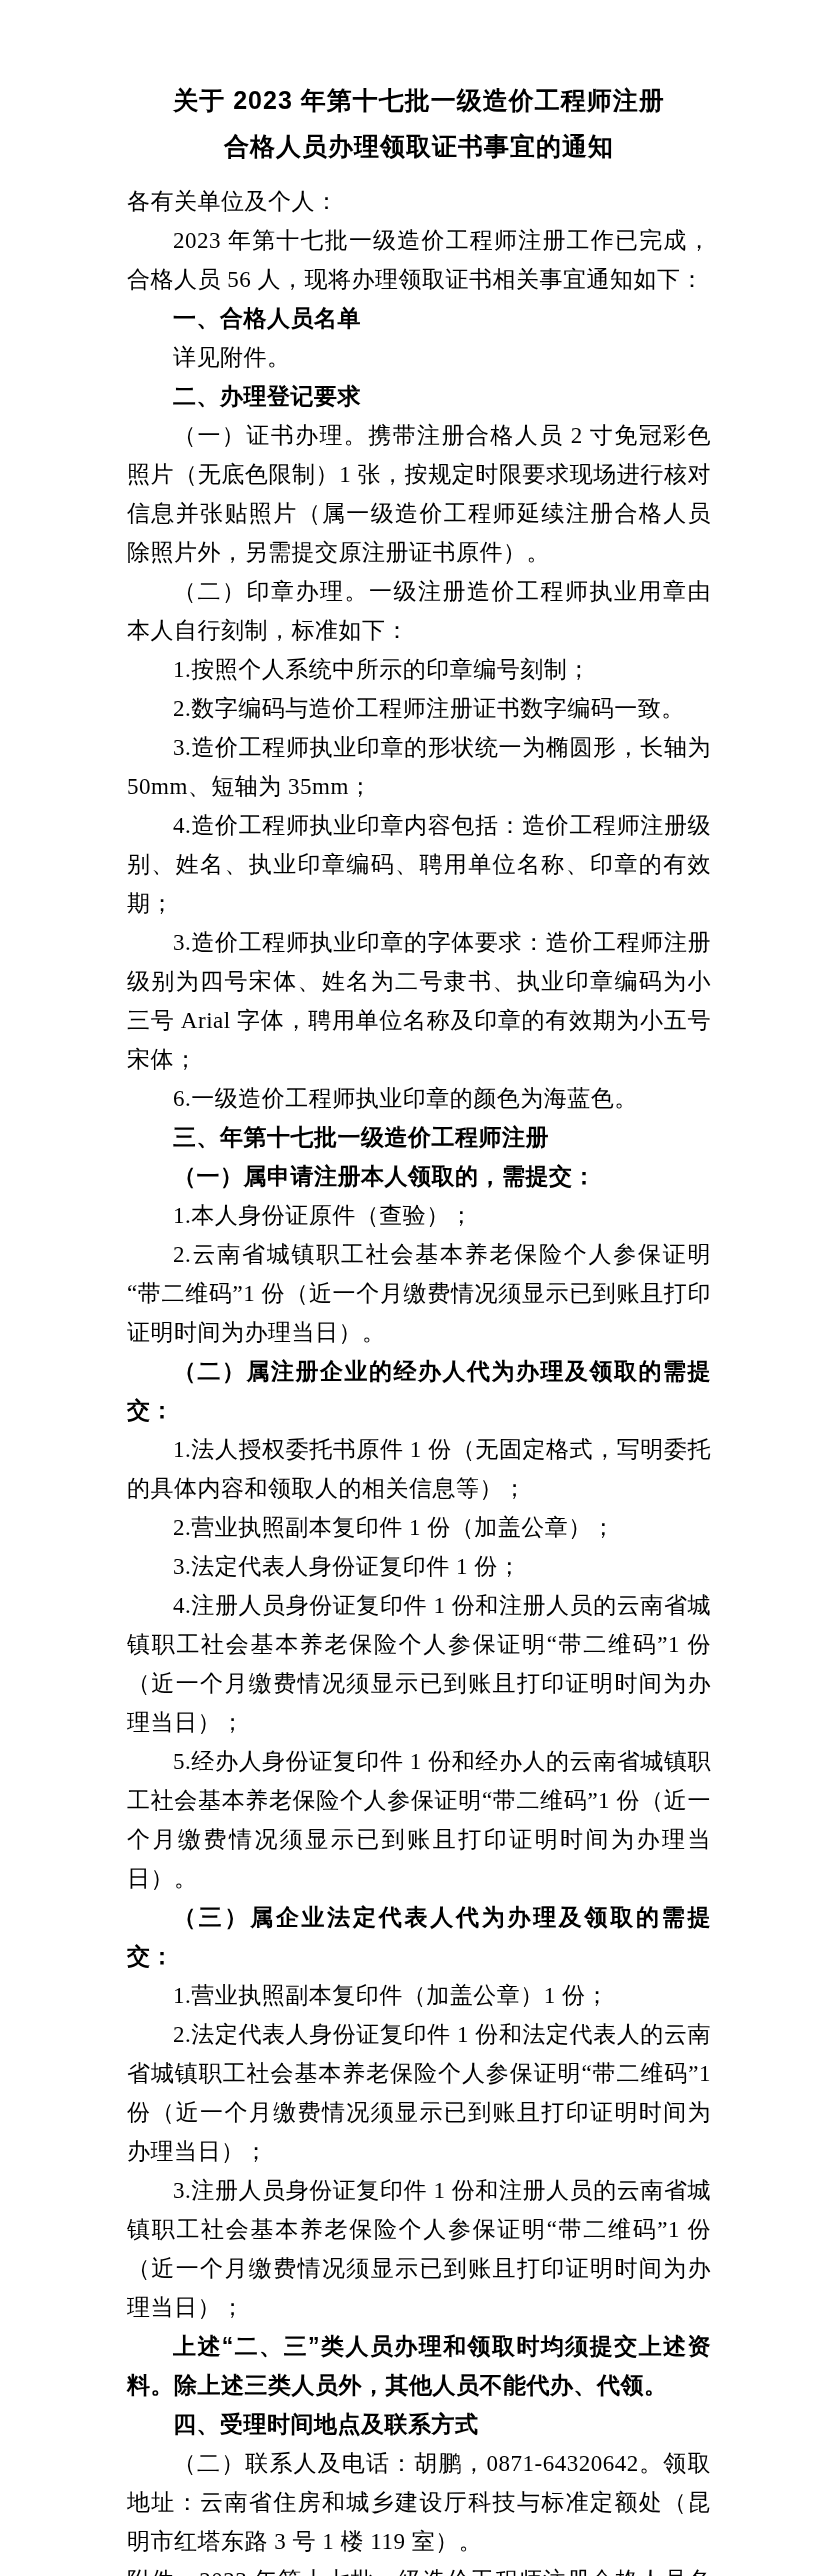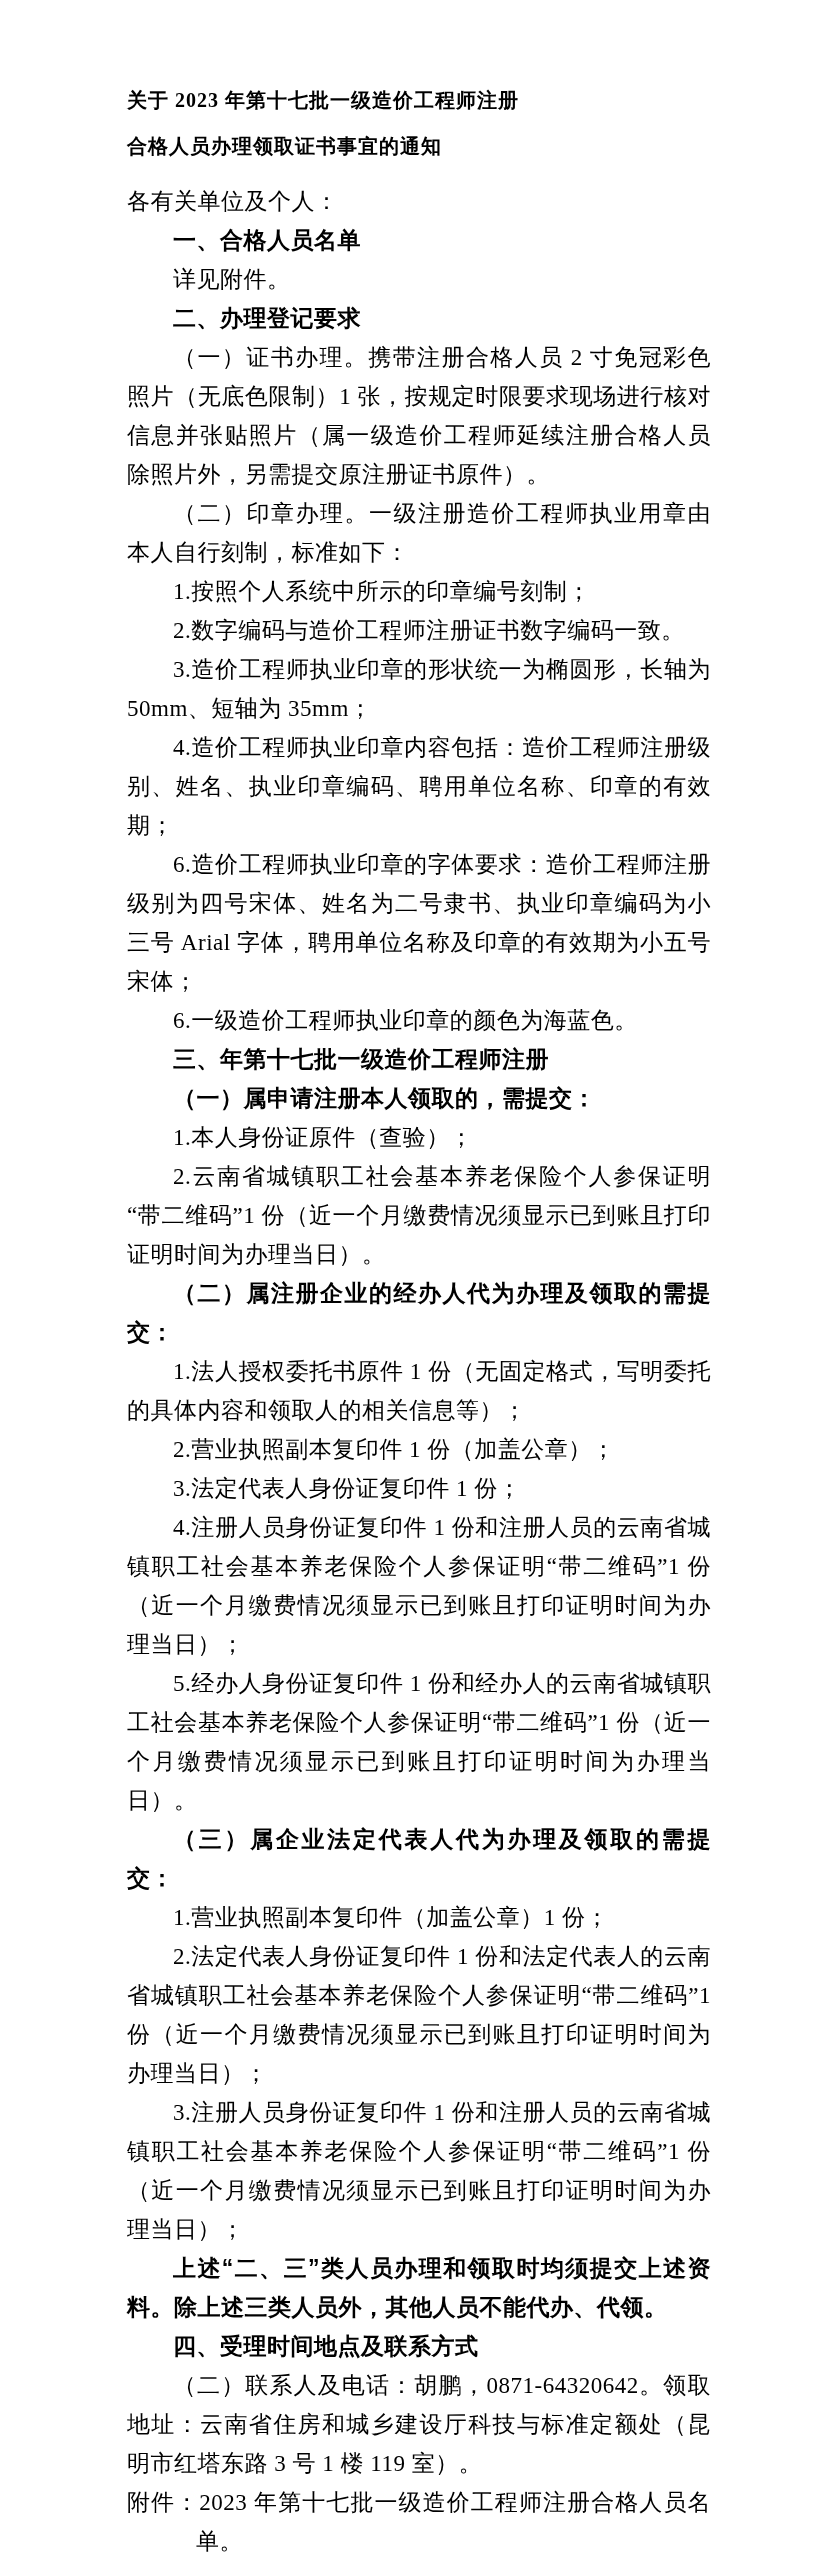--- a/index.html
+++ b/index.html
@@ -9,26 +9,27 @@
     height:2951px;
     background:#ffffff;
     color:#000000;
     overflow:hidden;
     font-family:"Liberation Serif","DejaVu Serif",serif;
   }
   .content{
     padding:77px 107px 0 127px; 
   }
   .title-block{
-    font-size:20px;
+    text-align:center;
+    font-size:25px;
     line-height:46px;
     font-weight:bold;
     letter-spacing:1px;
     margin-bottom:13.4px;
-    font-family:Liberation Serif, serif;
+    font-family:Liberation Sans, sans-serif;
   }
   .paragraphs p{
     margin:0;
     font-size:23px;
     line-height:39px;
     letter-spacing:0.5px;
     text-align:justify;
     text-indent:2em;
   }
   .paragraphs p.p-salutation{ text-indent:0; }
@@ -48,30 +49,31 @@
 <div class="page">
   <div class="content">
 
     <div class="title-block">
       <div>关于 2023 年第十七批一级造价工程师注册</div>
       <div>合格人员办理领取证书事宜的通知</div>
     </div>
 
     <div class="paragraphs" id="paragraphs">
         <p class="p-salutation">各有关单位及个人：</p>
+        <p class="p-body">2023 年第十七批一级造价工程师注册工作已完成，合格人员 56 人，现将办理领取证书相关事宜通知如下：</p>
         <p class="p-heading">一、合格人员名单</p>
         <p class="p-body">详见附件。</p>
         <p class="p-heading">二、办理登记要求</p>
         <p class="p-body">（一）证书办理。携带注册合格人员 2 寸免冠彩色照片（无底色限制）1 张，按规定时限要求现场进行核对信息并张贴照片（属一级造价工程师延续注册合格人员除照片外，另需提交原注册证书原件）。</p>
         <p class="p-body">（二）印章办理。一级注册造价工程师执业用章由本人自行刻制，标准如下：</p>
         <p class="p-body">1.按照个人系统中所示的印章编号刻制；</p>
         <p class="p-body">2.数字编码与造价工程师注册证书数字编码一致。</p>
         <p class="p-body">3.造价工程师执业印章的形状统一为椭圆形，长轴为 50mm、短轴为 35mm；</p>
         <p class="p-body">4.造价工程师执业印章内容包括：造价工程师注册级别、姓名、执业印章编码、聘用单位名称、印章的有效期；</p>
-        <p class="p-body">6.造价工程师执业印章的字体要求：造价工程师注册级别为四号宋体、姓名为二号隶书、执业印章编码为小三号 Arial 字体，聘用单位名称及印章的有效期为小五号宋体；</p>
+        <p class="p-body">3.造价工程师执业印章的字体要求：造价工程师注册级别为四号宋体、姓名为二号隶书、执业印章编码为小三号 Arial 字体，聘用单位名称及印章的有效期为小五号宋体；</p>
         <p class="p-body">6.一级造价工程师执业印章的颜色为海蓝色。</p>
         <p class="p-heading">三、年第十七批一级造价工程师注册</p>
         <p class="p-bold">（一）属申请注册本人领取的，需提交：</p>
         <p class="p-body">1.本人身份证原件（查验）；</p>
         <p class="p-body">2.云南省城镇职工社会基本养老保险个人参保证明“带二维码”1 份（近一个月缴费情况须显示已到账且打印证明时间为办理当日）。</p>
         <p class="p-bold">（二）属注册企业的经办人代为办理及领取的需提交：</p>
         <p class="p-body">1.法人授权委托书原件 1 份（无固定格式，写明委托的具体内容和领取人的相关信息等）；</p>
         <p class="p-body">2.营业执照副本复印件 1 份（加盖公章）；</p>
         <p class="p-body">3.法定代表人身份证复印件 1 份；</p>
         <p class="p-body">4.注册人员身份证复印件 1 份和注册人员的云南省城镇职工社会基本养老保险个人参保证明“带二维码”1 份（近一个月缴费情况须显示已到账且打印证明时间为办理当日）；</p>

